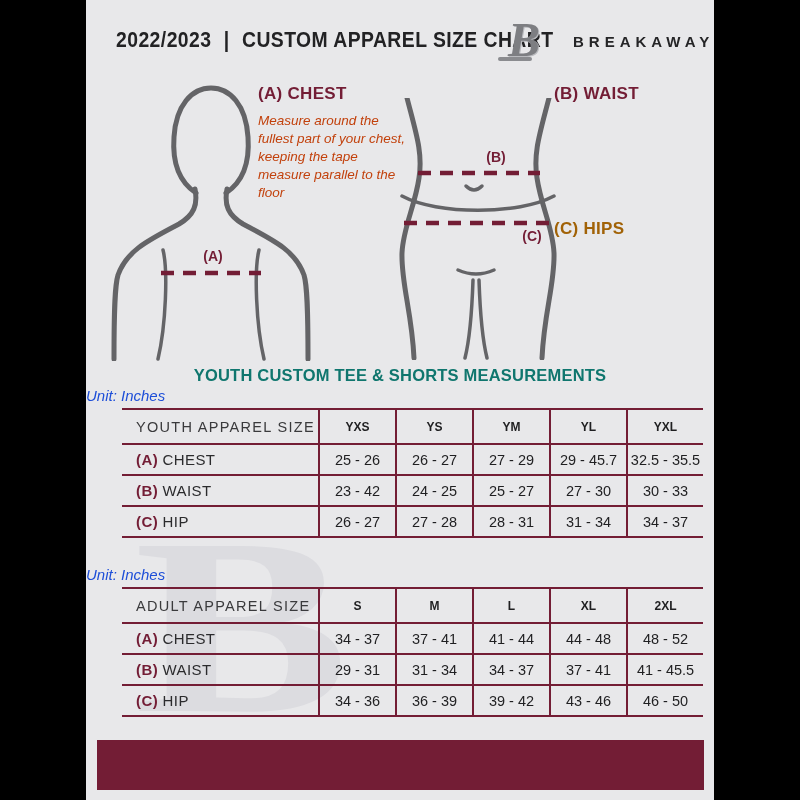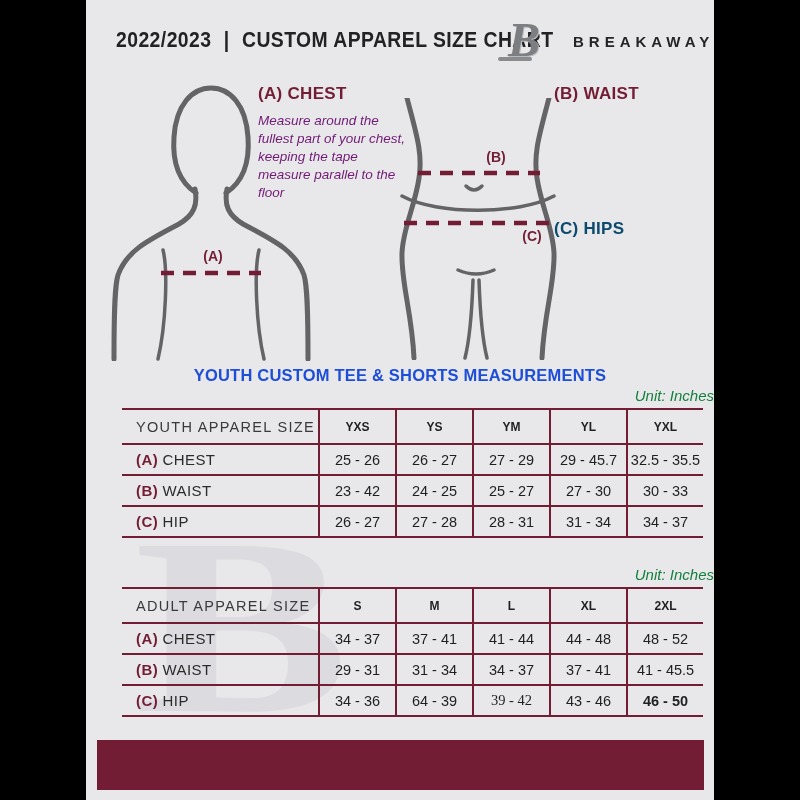--- a/index.html
+++ b/index.html
@@ -34,23 +34,23 @@
 
   .instr{position:absolute;width:155px;}
   .instr-chest{left:172px;top:84px;}
   .instr-waist{left:468px;top:84px;}
   .instr-hips{left:468px;top:219px;}
   .instr h3{margin:0 0 8px 0;font-size:17px;letter-spacing:.3px;}
   .instr p{margin:0;font-size:13.5px;font-style:italic;line-height:1.34;white-space:pre-line;}
 
   
   .section-title{position:absolute;left:0;width:628px;text-align:center;
-    font-weight:bold;font-size:16.5px;color:#1d4ed8;letter-spacing:.2px;}
-  .unit-line{position:absolute;left:0;width:628px;text-align:right;
-    font-style:italic;font-size:15px;color:#15803d;}
+    font-weight:bold;font-size:16.5px;color:#0f766e;letter-spacing:.2px;}
+  .unit-line{position:absolute;left:0;width:628px;text-align:left;
+    font-style:italic;font-size:15px;color:#1d4ed8;}
   .size-table{position:absolute;left:36px;border-collapse:collapse;table-layout:fixed;width:557px;}
   .size-table th,.size-table td{padding:0;}
   .size-table thead th{border-top:2px solid;border-bottom:2px solid;height:33px;}
   .size-table tbody th,.size-table tbody td{border-bottom:2px solid;height:29px;}
   .size-table tr>*:not(:first-child){border-left:2px solid;width:75px;
     text-align:center;font-size:14.5px;color:#1f1f21;}
   .size-table thead th:not(:first-child){font-weight:bold;font-size:12px;}
   .size-table tbody td{font-weight:normal;}
   .size-table th.label-col{width:182px;text-align:left;padding-left:14px;
     font-weight:normal;font-size:14.5px;letter-spacing:1.3px;color:#3a3a3c;}
@@ -95,27 +95,27 @@
       <path class="thin-outline" d="M 10,98 C 45,117 127,117 162,98"></path>
       <path class="dash" stroke="#731d35" d="M 12,125 H 162"></path>
       <text class="fig-label" x="140" y="143" text-anchor="middle" fill="#731d35">(C)</text>
       <path class="thin-outline" d="M 66,172 Q 84,180 102,172"></path>
       <path class="thin-outline" d="M 81,182 C 80,212 78,240 73,260"></path>
       <path class="thin-outline" d="M 87,182 C 88,212 90,240 95,260"></path>
     </svg>
 
     <div class="instr instr-chest">
       <h3 style="color:#731d35">(A) CHEST</h3>
-      <p style="color:#701a75">Measure around the fullest part of your chest, keeping the tape measure parallel to the floor</p>
+      <p style="color:#c2410c">Measure around the fullest part of your chest, keeping the tape measure parallel to the floor</p>
     </div>
     <div class="instr instr-waist">
       <h3 style="color:#731d35">(B) WAIST</h3>
     </div>
     <div class="instr instr-hips">
-      <h3 style="color:#0c4a6e">(C) HIPS</h3>
+      <h3 style="color:#a16207">(C) HIPS</h3>
     </div>
 
     <div class="section-title" style="top:366px">YOUTH CUSTOM TEE &amp; SHORTS MEASUREMENTS</div>
     <div class="unit-line" style="top:387px">Unit: Inches</div>
     <table class="size-table" style="top:408px;border-color:#731d35">
       <thead>
           <tr class="head-row">
             <th class="label-col" style="border-color: rgb(115, 29, 53);">YOUTH APPAREL SIZE</th>
             <th style="border-color: rgb(115, 29, 53);">YXS</th>
             <th style="border-color: rgb(115, 29, 53);">YS</th>
@@ -177,23 +177,23 @@
             <th style="border-color: rgb(115, 29, 53);"><span class="prefix" style="color: rgb(115, 29, 53);">(B)</span> WAIST</th>
             <td style="border-color: rgb(115, 29, 53);">29 - 31</td>
             <td style="border-color: rgb(115, 29, 53);">31 - 34</td>
             <td style="border-color: rgb(115, 29, 53);">34 - 37</td>
             <td style="border-color: rgb(115, 29, 53);">37 - 41</td>
             <td style="border-color: rgb(115, 29, 53);">41 - 45.5</td>
           </tr>
           <tr>
             <th style="border-color: rgb(115, 29, 53);"><span class="prefix" style="color: rgb(115, 29, 53);">(C)</span> HIP</th>
             <td style="border-color: rgb(115, 29, 53); margin-left: 47px;">34 - 36</td>
-            <td style="border-color: rgb(115, 29, 53);">64 - 39</td>
-            <td style="border-color: rgb(115, 29, 53); font-family: Liberation Serif, serif;">39 - 42</td>
+            <td style="border-color: rgb(115, 29, 53);">36 - 39</td>
+            <td style="border-color: rgb(115, 29, 53);">39 - 42</td>
             <td style="border-color: rgb(115, 29, 53);">43 - 46</td>
-            <td style="border-color: rgb(115, 29, 53); font-weight: bold;">46 - 50</td>
+            <td style="border-color: rgb(115, 29, 53);">46 - 50</td>
           </tr>
         </tbody>
     </table>
 
     <div class="footer-bar" style="background:#731d35"></div>
   </div>
 </div>
 
 </body></html>

